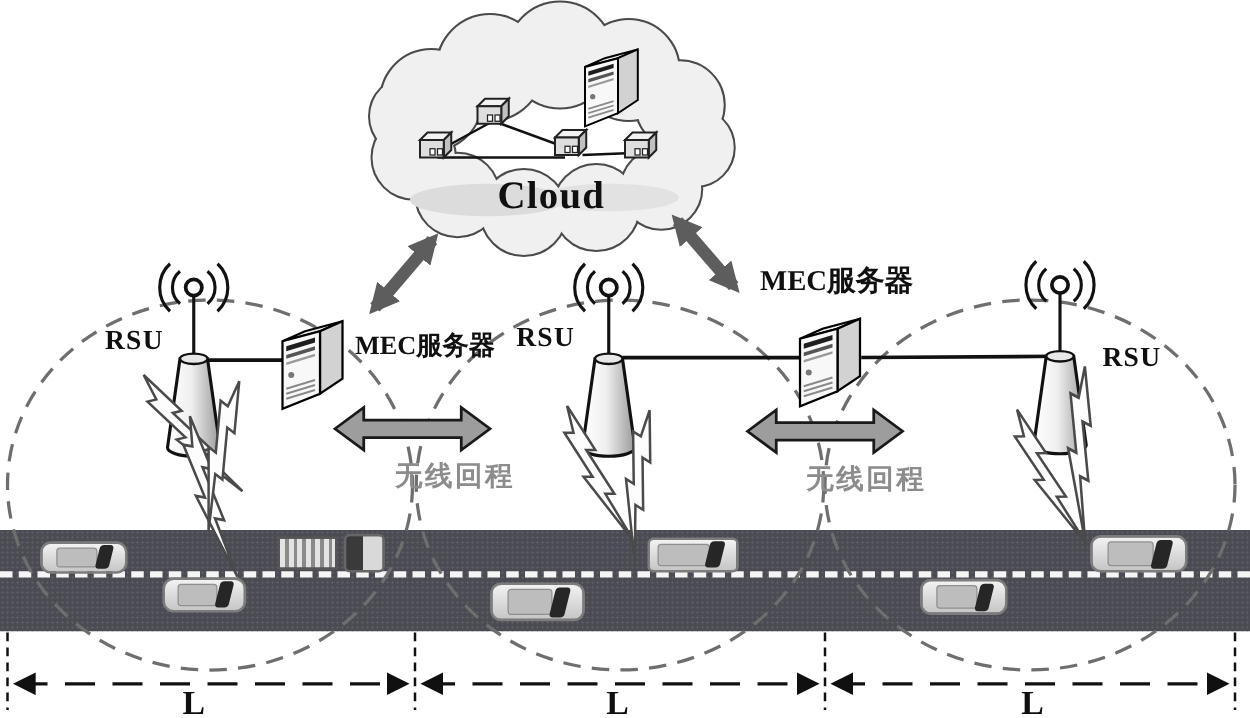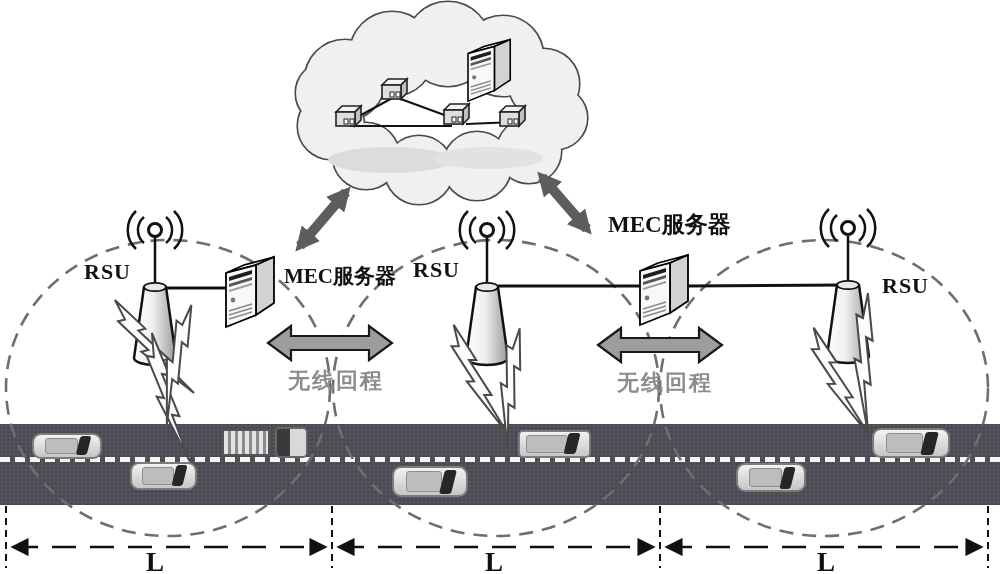--- a/index.html
+++ b/index.html
@@ -24,21 +24,21 @@
   .truck .trailer{position:absolute;left:0;top:2px;bottom:2px;width:56%;
         background:repeating-linear-gradient(90deg,#e3e3e3 0 4px,#8a8a8a 4px 7px);
         border:2px solid #555;box-sizing:border-box;border-radius:2px;}
   .truck .cab{position:absolute;right:0;top:0;bottom:0;width:38%;
         background:linear-gradient(90deg,#3a3a3a 0 45%,#d9d9d9 45%);
         border:2px solid #666;border-radius:5px;box-sizing:border-box;}
   
   .lbl{position:absolute;color:#101010;font-weight:bold;white-space:nowrap;}
   .lbl.rsu{font-size:22px;letter-spacing:1px;}
   .lbl.mec{font-size:21px;text-align:center;}
-  .lbl.backhaul{font-size:22px;color:#8c8c8c;letter-spacing:2px;}
+  .lbl.backhaul{font-size:22px;color:#8c8c8c;letter-spacing:2px;margin-left:28px;}
   .lbl.cloud{font-size:31px;letter-spacing:1px;}
   .lbl.len{font-size:27px;}
   svg.overlay{position:absolute;left:0;top:0;}
 </style>
 </head>
 <body>
 
 <div id="canvas">
 
   <div id="road">
@@ -210,20 +210,21 @@
       <line x1="660" y1="506" x2="660" y2="568"></line>
       <line x1="988" y1="506" x2="988" y2="568"></line>
     </g>
     <g stroke="#101010" stroke-width="2.6" stroke-dasharray="24 14">
       <line x1="14" y1="547" x2="324" y2="547" marker-start="url(#measAh)" marker-end="url(#measAh)"></line>
       <line x1="340" y1="547" x2="652" y2="547" marker-start="url(#measAh)" marker-end="url(#measAh)"></line>
       <line x1="668" y1="547" x2="980" y2="547" marker-start="url(#measAh)" marker-end="url(#measAh)"></line>
     </g>
   </svg>
 
+  <div class="lbl cloud" style="left:398px;top:138px;">Cloud</div>
 
   <div class="lbl rsu" style="left:84px;top:259px;">RSU</div>
   <div class="lbl rsu" style="left:413px;top:257px;">RSU</div>
   <div class="lbl rsu" style="left:882px;top:273px;">RSU</div>
 
   <div class="lbl mec" style="left:284px;top:262px;">MEC服务器</div>
   <div class="lbl mec" style="left:608px;top:209px;font-size:23px;">MEC服务器</div>
 
   <div class="lbl backhaul" style="left:288px;top:366px;">无线回程</div>
   <div class="lbl backhaul" style="left:617px;top:368px;">无线回程</div>

